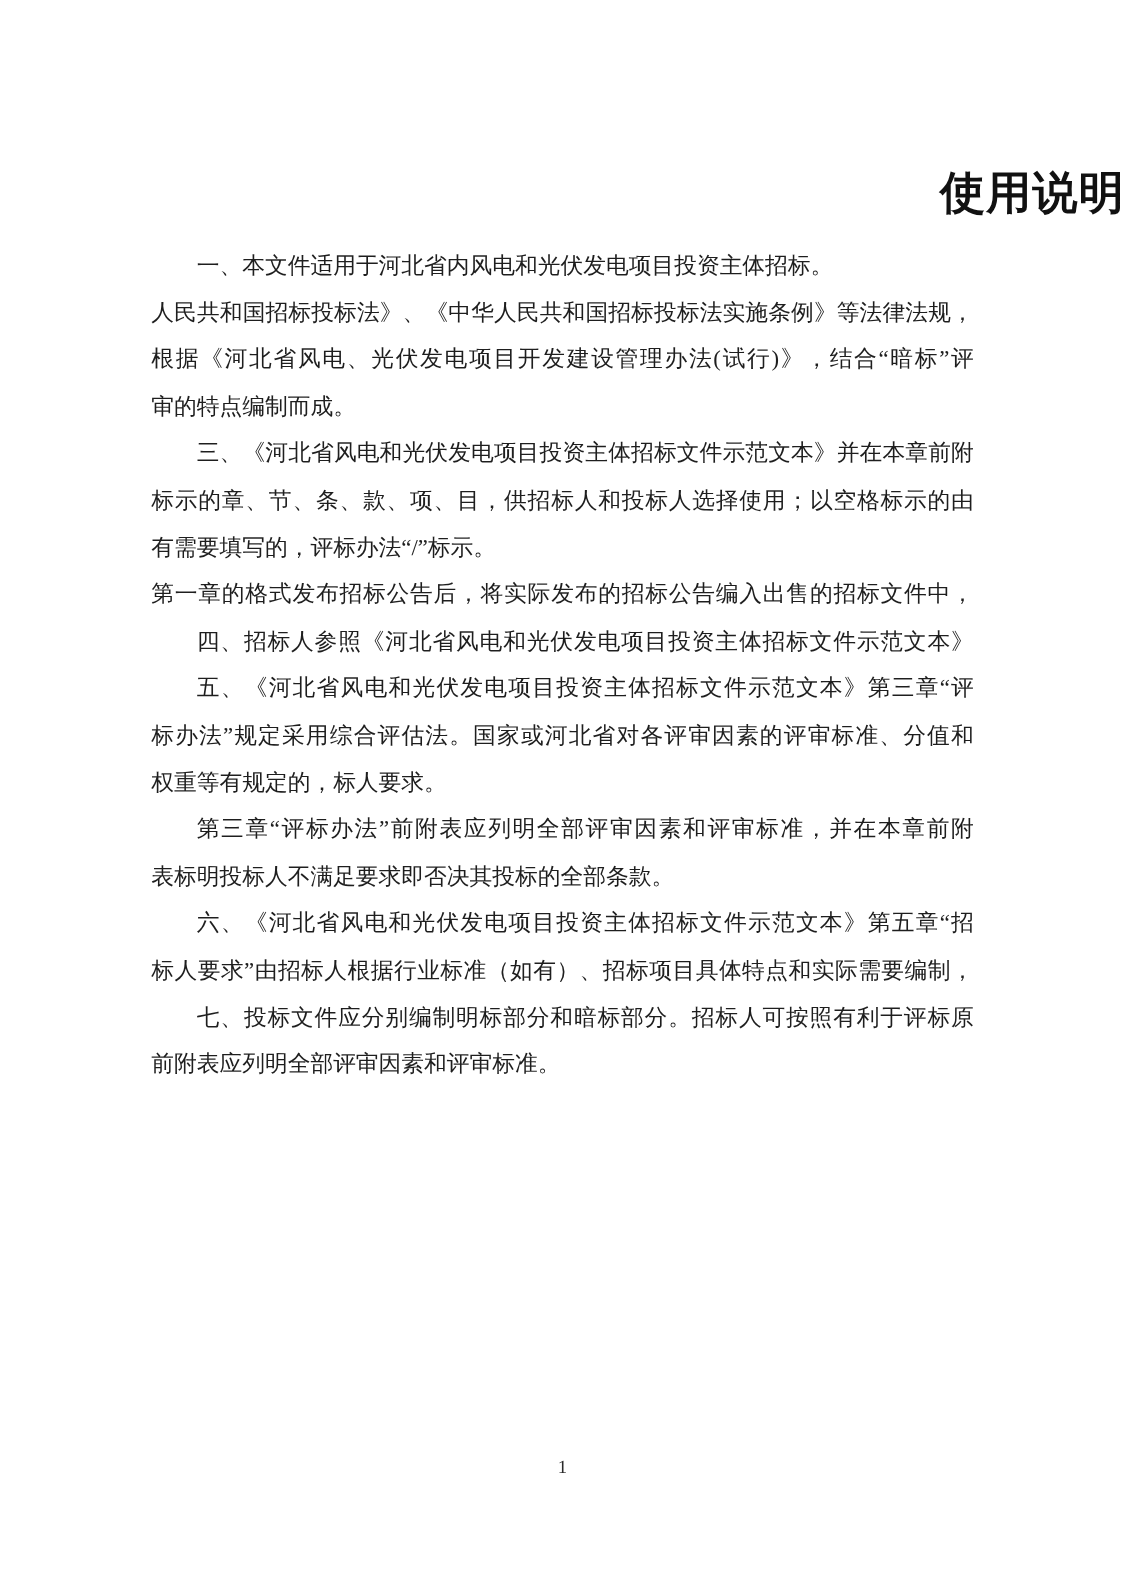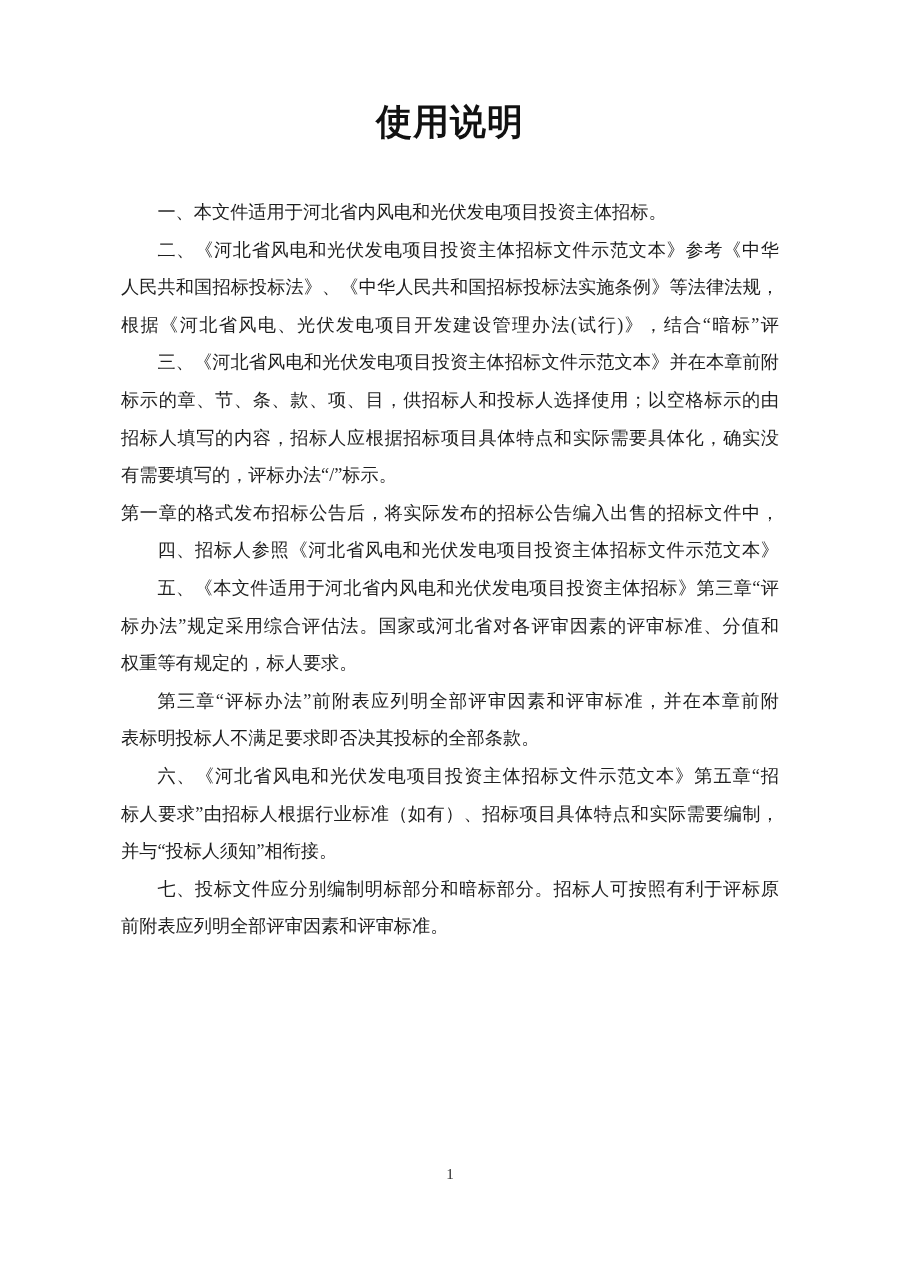--- a/index.html
+++ b/index.html
@@ -10,25 +10,25 @@
   .page {
     position: relative;
     width: 900px;
     height: 1272px;
     background: #ffffff;
     overflow: hidden;
     font-family: "Liberation Serif", "DejaVu Serif", serif;
   }
   .title {
     position: absolute;
-    top: 100px;
+    top: 132px;
     left: 0;
     width: 100%;
     margin: 0;
-    text-align: center;
+    text-align: right;
     font-size: 36px;
     line-height: 44px;
     font-weight: 700;
     letter-spacing: 1px;
     color: #111111;
   }
   .doc-body {
     position: absolute;
     top: 194px;
     left: 121px;
@@ -71,47 +71,45 @@
 <body>
 
 <div class="page">
   <h1 class="title">使用说明</h1>
 
   <div class="doc-body">
       <div class="paragraph">
         <div class="line first last">一、本文件适用于河北省内风电和光伏发电项目投资主体招标。</div>
       </div>
       <div class="paragraph">
-        <div class="line first">二、《河北省风电和光伏发电项目投资主体招标文件示范文本》参考《中华</div>
         <div class="line">人民共和国招标投标法》、《中华人民共和国招标投标法实施条例》等法律法规，</div>
         <div class="line">根据《河北省风电、光伏发电项目开发建设管理办法(试行)》，结合“暗标”评</div>
+        <div class="line last">审的特点编制而成。</div>
       </div>
       <div class="paragraph">
         <div class="line first">三、《河北省风电和光伏发电项目投资主体招标文件示范文本》并在本章前附</div>
         <div class="line">标示的章、节、条、款、项、目，供招标人和投标人选择使用；以空格标示的由</div>
-        <div class="line">招标人填写的内容，招标人应根据招标项目具体特点和实际需要具体化，确实没</div>
         <div class="line last">有需要填写的，评标办法“/”标示。</div>
       </div>
       <div class="paragraph">
         <div class="line">第一章的格式发布招标公告后，将实际发布的招标公告编入出售的招标文件中，</div>
         <div class="line first">四、招标人参照《河北省风电和光伏发电项目投资主体招标文件示范文本》</div>
       </div>
       <div class="paragraph">
-        <div class="line first">五、《本文件适用于河北省内风电和光伏发电项目投资主体招标》第三章“评</div>
+        <div class="line first">五、《河北省风电和光伏发电项目投资主体招标文件示范文本》第三章“评</div>
         <div class="line">标办法”规定采用综合评估法。国家或河北省对各评审因素的评审标准、分值和</div>
         <div class="line last">权重等有规定的，标人要求。</div>
       </div>
       <div class="paragraph">
         <div class="line first">第三章“评标办法”前附表应列明全部评审因素和评审标准，并在本章前附</div>
         <div class="line last">表标明投标人不满足要求即否决其投标的全部条款。</div>
       </div>
       <div class="paragraph">
         <div class="line first">六、《河北省风电和光伏发电项目投资主体招标文件示范文本》第五章“招</div>
         <div class="line">标人要求”由招标人根据行业标准（如有）、招标项目具体特点和实际需要编制，</div>
-        <div class="line last">并与“投标人须知”相衔接。</div>
       </div>
       <div class="paragraph">
         <div class="line first">七、投标文件应分别编制明标部分和暗标部分。招标人可按照有利于评标原</div>
         <div class="line last">前附表应列明全部评审因素和评审标准。</div>
       </div>
     </div>
 
   <div class="page-number">1</div>
 </div>
 

